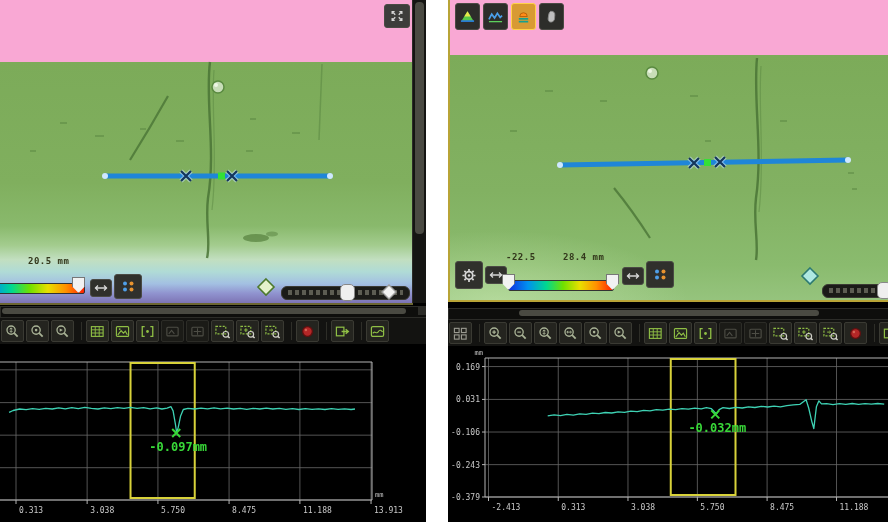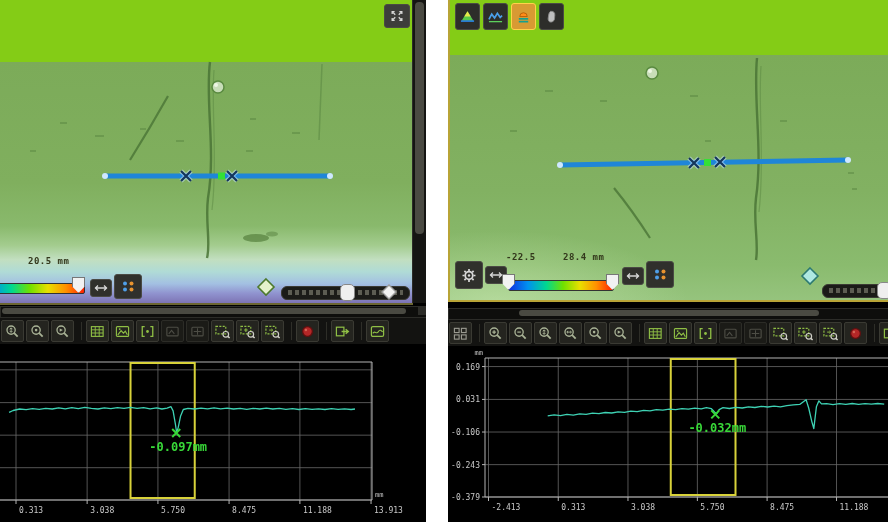--- a/index.html
+++ b/index.html
@@ -1,20 +1,20 @@
 <!DOCTYPE html>
 <html><head>
 <meta charset="utf-8">
 <style>
   html,body{margin:0;padding:0;background:#222;}
   #root{position:relative;width:888px;height:522px;background:#000;overflow:hidden;
         font-family:"Liberation Sans",sans-serif;}
   .abs{position:absolute;}
   
-  .img-area{position:absolute;overflow:hidden;background:#84cc16;}
+  .img-area{position:absolute;overflow:hidden;background:#f9a8d4;}
   #imgL{left:0;top:0;width:412px;height:303px;border-right:1px solid #6b6530;border-bottom:2px solid #6b6530;}
   #imgR{left:448px;top:0;width:438px;height:300px;border-left:2px solid #b8a437;border-bottom:2px solid #b8a437;padding-left:28px;}
   .green-l{position:absolute;left:0;top:62px;width:100%;height:241px;
     background:linear-gradient(180deg,#7cab59 0%,#80af5e 50%,#89b96c 68%,#a3cc8e 76%,#c2dfc0 82%,#b0dbd6 87%,#a3c0e2 92%,#9093cf 96%,#7d74b4 100%);}
   .green-r{position:absolute;left:0;top:55px;width:100%;height:247px;
     background:linear-gradient(180deg,#7cab59 0%,#82b162 55%,#8abb6e 85%,#96c47e 100%);}
   .glow-bl{position:absolute;left:0;top:230px;width:240px;height:72px;
     background:radial-gradient(ellipse at 20% 100%, rgba(205,235,180,.55), rgba(205,235,180,0) 70%);}
   svg.overlay{position:absolute;left:0;top:0;pointer-events:none;}
   

